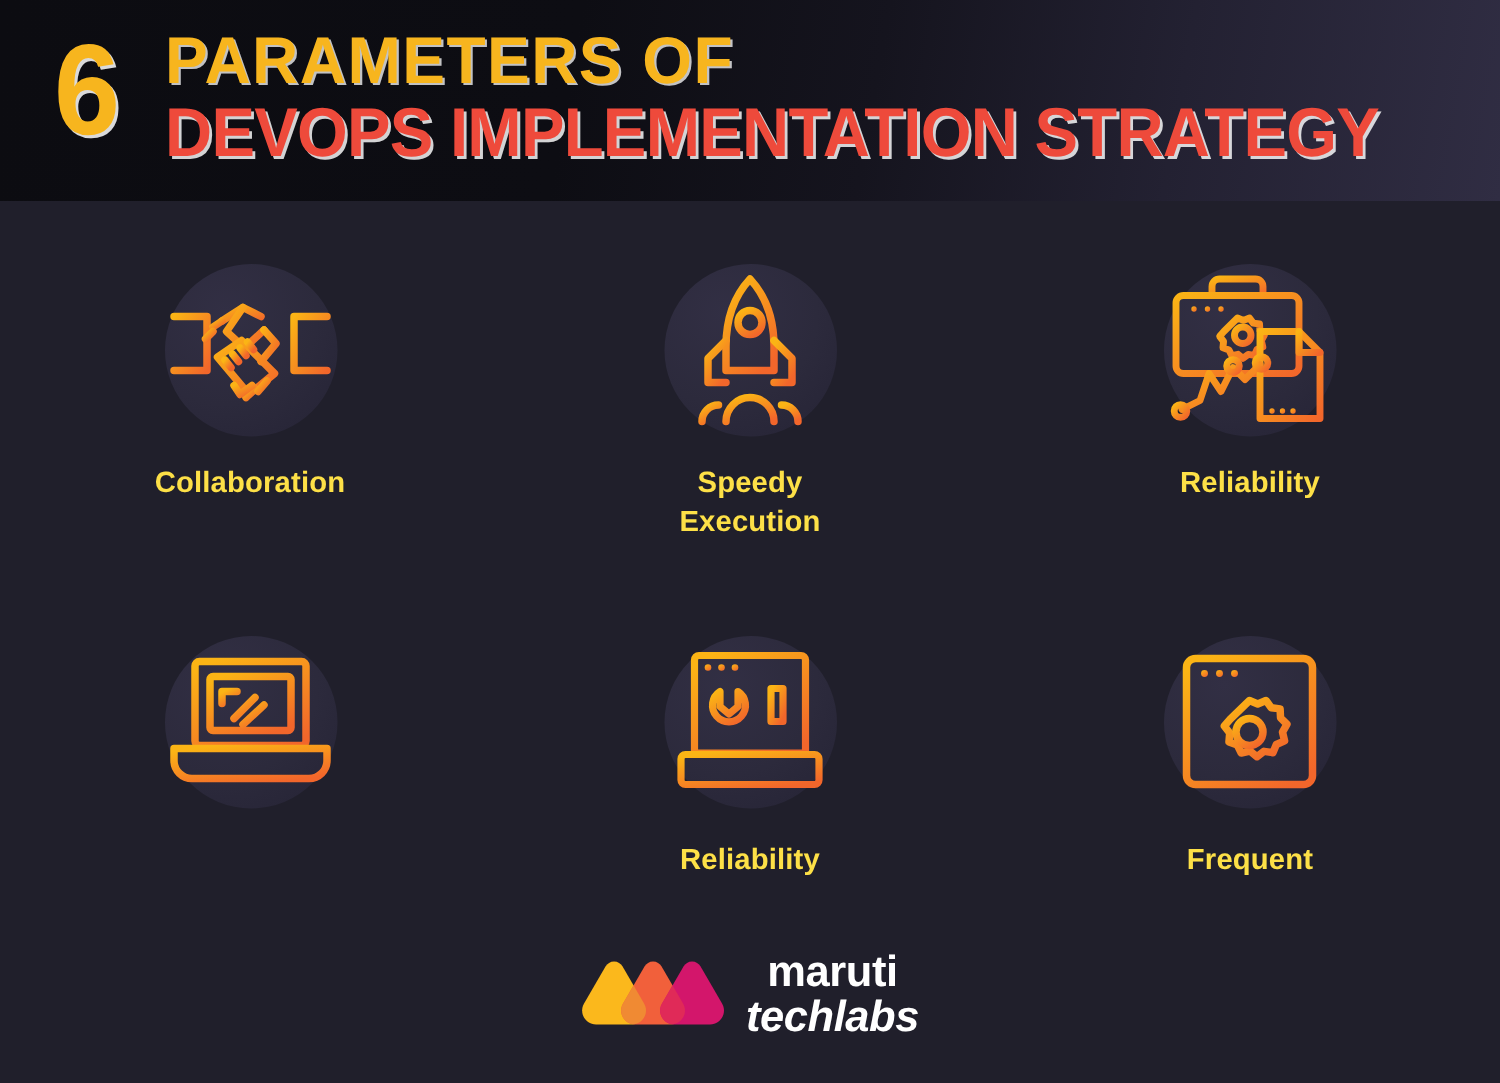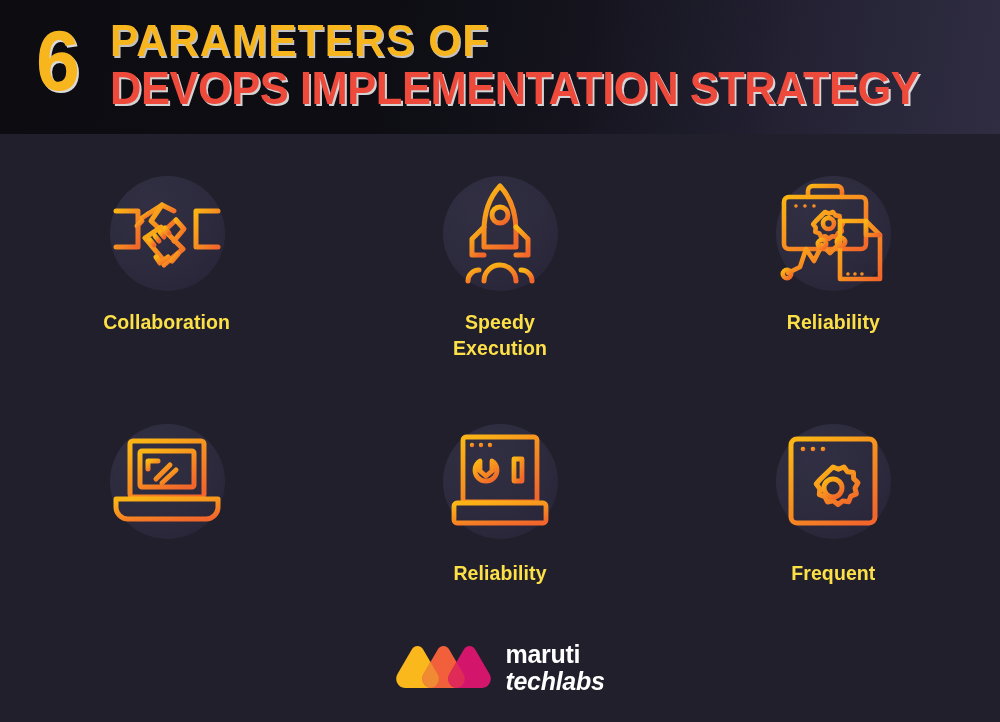--- a/index.html
+++ b/index.html
@@ -167,24 +167,25 @@
   }
 
   .logo-mark {
     width: 96px;
     height: 50px;
   }
 
   .logo-text {
     font-family: "Liberation Sans", sans-serif;
     font-weight: bold;
-    font-size: 25px;
+    font-size: 29px;
     line-height: 1.06;
     color: #FFFFFF;
     letter-spacing: -0.3px;
+    text-align: center;
   }
   .logo-text .l2 { display: block; font-style: italic; }
 </style>
 </head>
 <body>
 
 <div class="poster">
 
   <div class="header">
     <div class="header-inner">

